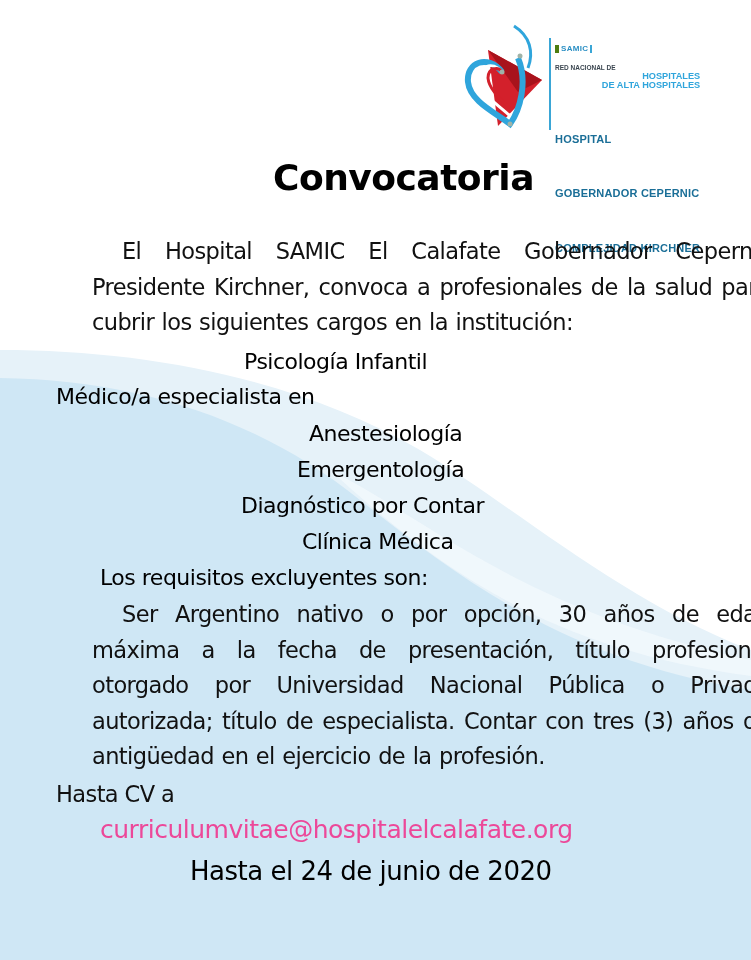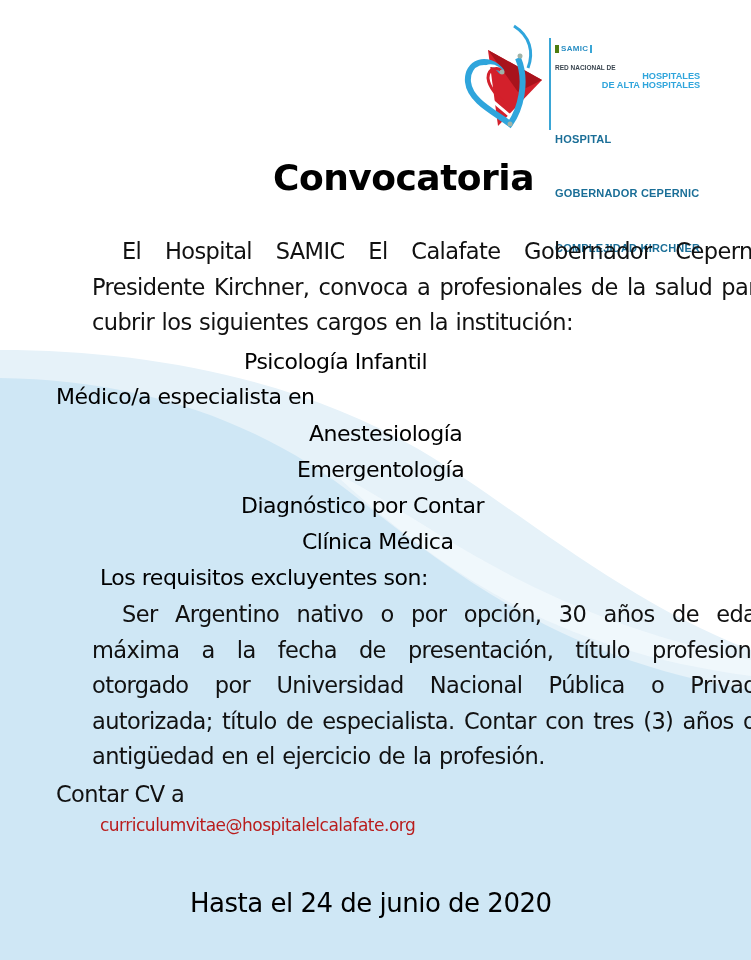--- a/index.html
+++ b/index.html
@@ -17,22 +17,22 @@
   .hosp-name { font-size:11px; font-weight:bold; color:#1a6e97; line-height:10.5px; letter-spacing:0.2px;margin-top:44px; }
   .content { position:absolute; left:0; top:0; width:751px; z-index:3; }
   .title { position:absolute; top:157px; left:0; width:751px; text-align:center;
            font-family:"DejaVu Sans", sans-serif; font-weight:bold; font-size:36px; color:#000; letter-spacing:-0.5px;padding-left:28px; }
   .para { position:absolute; left:56px; width:678px; font-family:"DejaVu Sans", sans-serif;
           font-size:22.5px; line-height:35.5px; text-align:justify; text-align-last:left; color:#111;
           letter-spacing:-0.6px; word-spacing:1px;margin-left:36px; }
   .para .indent { display:inline-block; width:30px; }
   .b { position:absolute; font-family:"DejaVu Sans", sans-serif; font-weight:normal; font-size:22px;
        color:#000; letter-spacing:-0.5px; white-space:nowrap; }
-  .email { color:#b91c1c; font-size:17px; }
-  .deadline { font-size:26px;margin-top:32px; }
+  .email { color:#ec4899; font-size:25px; }
+  .deadline { font-size:26px; }
   .plain { position:absolute; font-family:"DejaVu Sans", sans-serif; font-size:22.5px; color:#111;
            letter-spacing:-0.6px; white-space:nowrap; }
 </style>
 </head>
 <body>
 
 <svg class="bg" viewBox="0 0 751 960" preserveAspectRatio="none">
   <path d="M0,350 C150,350 300,380 420,450 C520,510 620,600 751,650 L751,960 L0,960 Z" fill="#e6f2f9"></path>
   <path d="M0,378 C140,380 260,420 360,500 C450,570 560,660 751,690 L751,960 L0,960 Z" fill="#cfe7f5"></path>
   <path d="M330,470 C430,520 520,610 751,660 L751,676 C560,650 450,580 330,470 Z" fill="#f3f9fc" opacity="0.8"></path>
@@ -71,18 +71,18 @@
   <div class="b" style="top:384px; left:56px;">Médico/a especialista en</div>
   <div class="b" style="top:421px; left:309px;">Anestesiología</div>
   <div class="b" style="top:457px; left:297px;">Emergentología</div>
   <div class="b" style="top:493px; left:241px;">Diagnóstico por Contar</div>
   <div class="b" style="top:529px; left:302px;">Clínica Médica</div>
 
   <div class="b" style="top:565px; left:100px;">Los requisitos excluyentes son:</div>
 
   <div class="para" style="top:597px;"><span class="indent"></span><span>Ser Argentino nativo o por opción, 30 años de edad máxima a la fecha de presentación, título profesional otorgado por Universidad Nacional Pública o Privada autorizada; título de especialista. Contar con tres (3) años de antigüedad en el ejercicio de la profesión.</span></div>
 
-  <div class="plain" style="top:781px; left:56px;">Contar CV a</div>
+  <div class="plain" style="top:781px; left:56px;">Hasta CV a</div>
 
   <div class="b email" style="top:815px; left:100px;">curriculumvitae@hospitalelcalafate.org</div>
 
   <div class="b deadline" style="top:856px; left:190px;">Hasta el 24 de junio de 2020</div>
 </div>
 
 </body></html>

